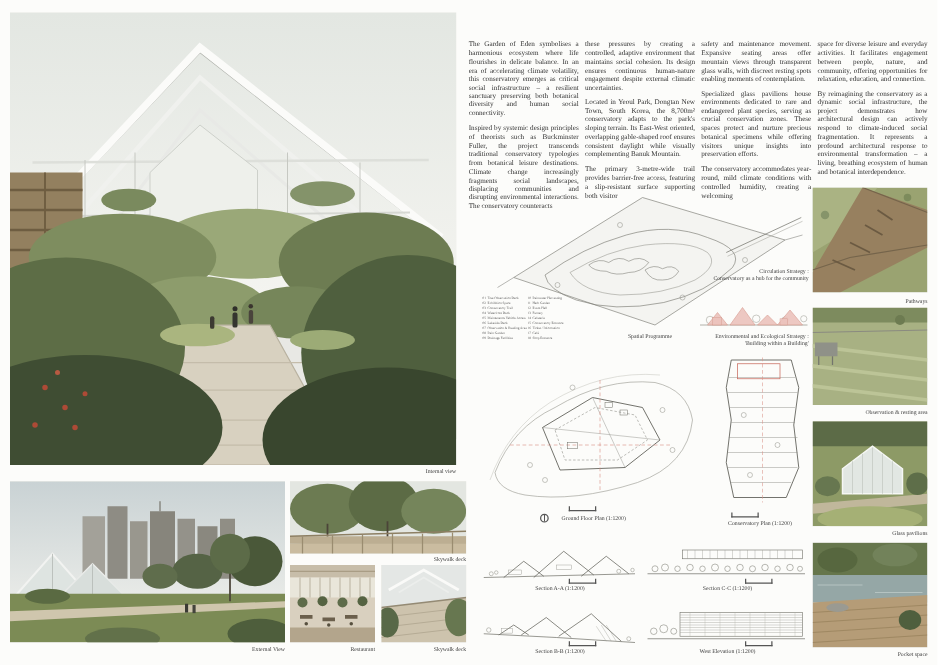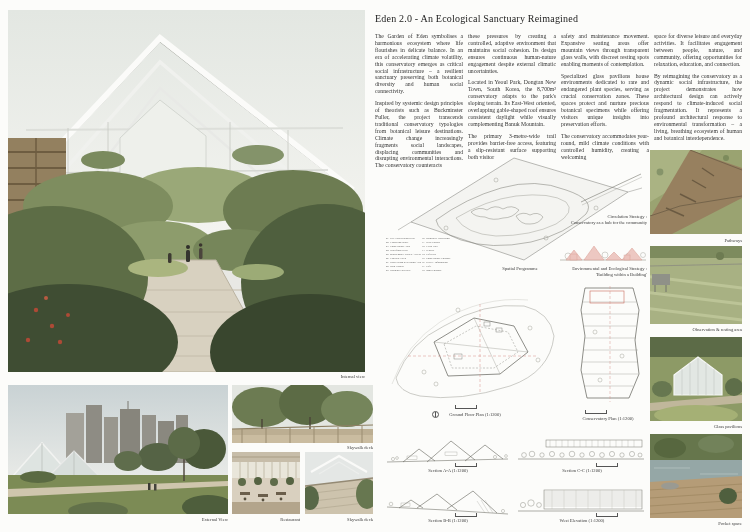--- a/index.html
+++ b/index.html
@@ -90,21 +90,20 @@
 
       <rect x="178" y="240" width="4" height="12" rx="1.5" fill="#35352f"></rect>
       <circle cx="180" cy="237" r="2" fill="#2f2f2a"></circle>
       <rect x="191" y="238" width="3.5" height="11" rx="1.5" fill="#4a443c"></rect>
       <circle cx="192.6" cy="235" r="1.8" fill="#3a352e"></circle>
       <rect x="160" y="243" width="3.5" height="10" rx="1.5" fill="#3d3a32"></rect>
     </svg>
   </div>
   <div class="cap r" style="left:265px;top:374px;width:100px;">Internal view</div>
 
-  <div id="title">Eden 2.0 - An Ecological Sanctuary Reimagined</div>
 
   <div class="ecol" style="left:375px;">
     <p>The Garden of Eden symbolises a harmonious ecosystem where life flourishes in delicate balance. In an era of accelerating climate volatility, this conservatory emerges as critical social infrastructure – a resilient sanctuary preserving both botanical diversity and human social connectivity.</p>
     <p>Inspired by systemic design principles of theorists such as Buckminster Fuller, the project transcends traditional conservatory typologies from botanical leisure destinations. Climate change increasingly fragments social landscapes, displacing communities and disrupting environmental interactions. The conservatory counteracts</p>
   </div>
   <div class="ecol" style="left:468px;">
     <p>these pressures by creating a controlled, adaptive environment that maintains social cohesion. Its design ensures continuous human-nature engagement despite external climatic uncertainties.</p>
     <p>Located in Yeoul Park, Dongtan New Town, South Korea, the 8,700m² conservatory adapts to the park's sloping terrain. Its East-West oriented, overlapping gable-shaped roof ensures consistent daylight while visually complementing Banuk Mountain.</p>
     <p>The primary 3-metre-wide trail provides barrier-free access, featuring a slip-resistant surface supporting both visitor</p>
   </div>

